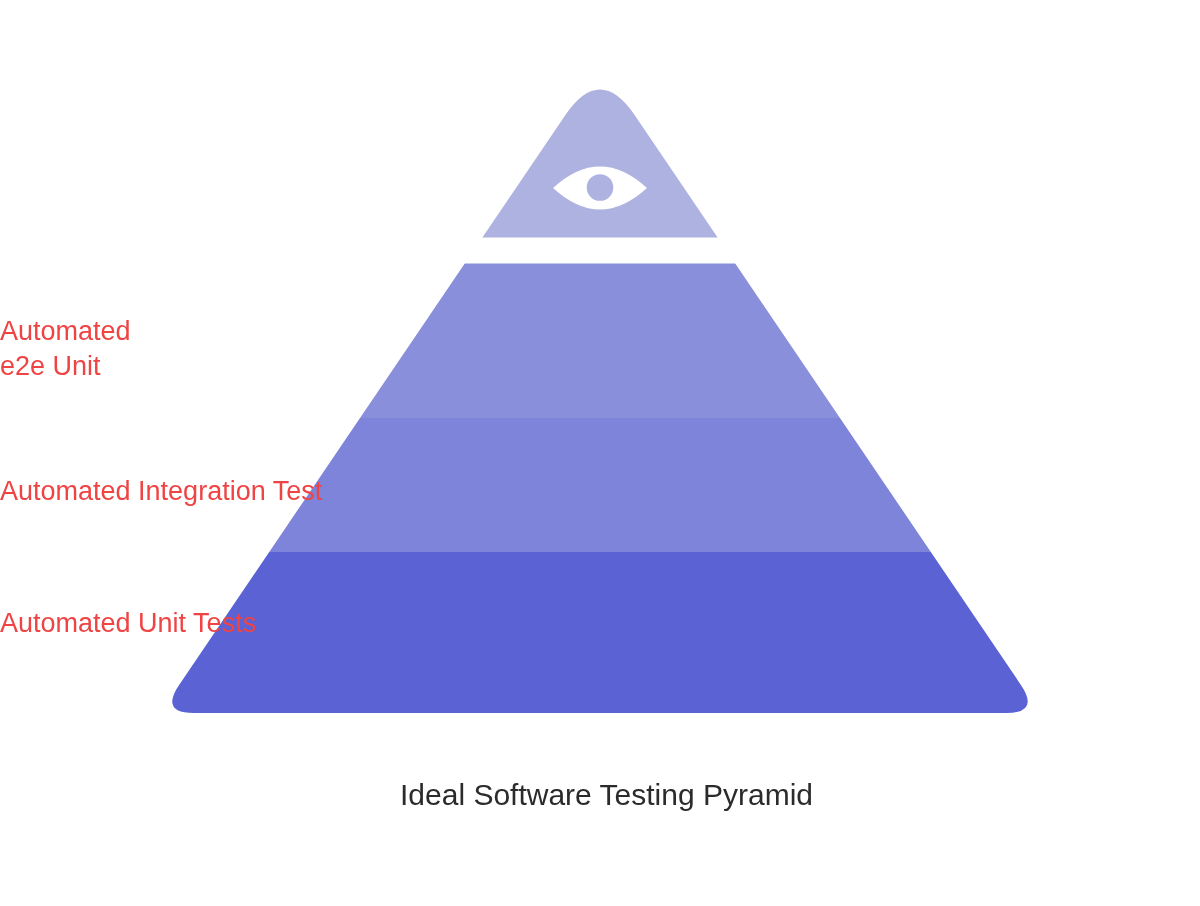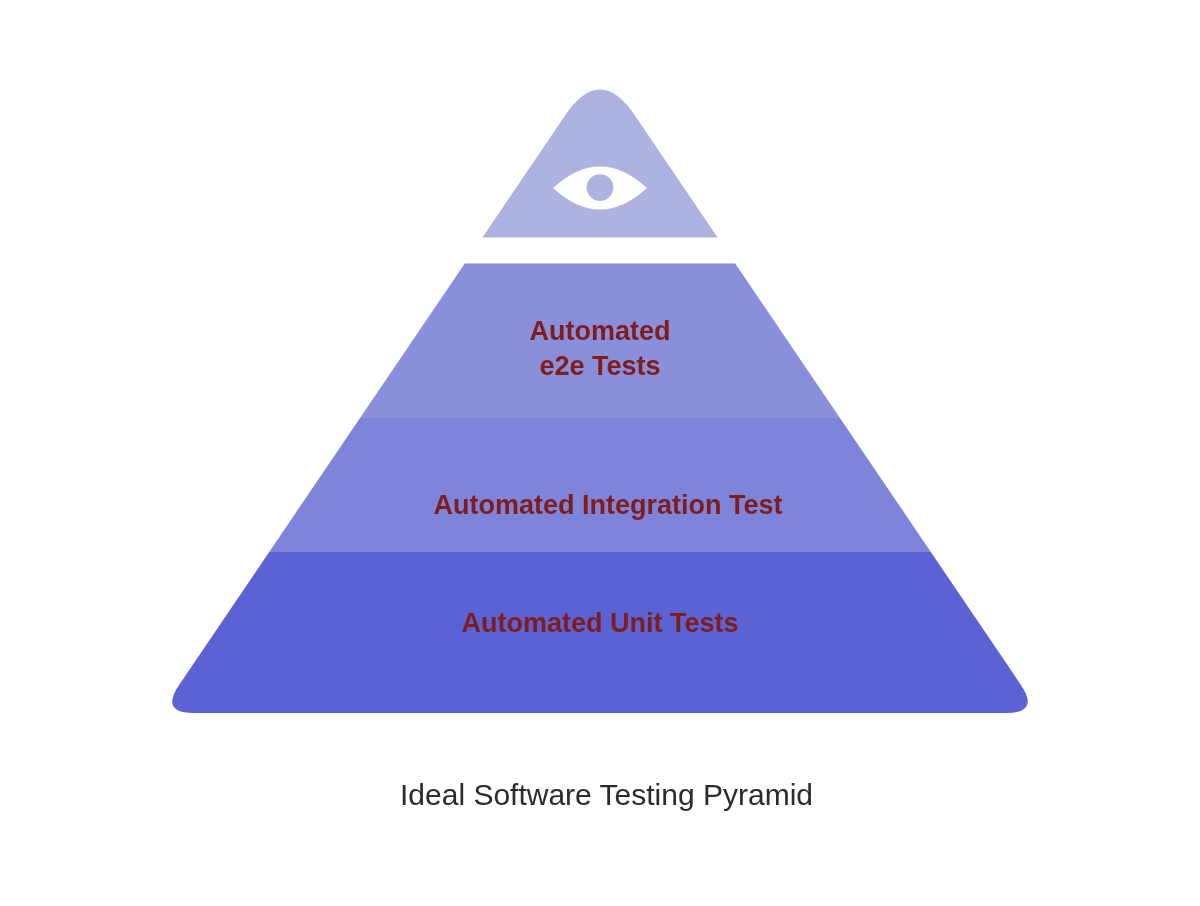--- a/index.html
+++ b/index.html
@@ -22,31 +22,31 @@
     width: 1200px;
     height: 906px;
     display: block;
   }
   .layer-label {
     position: absolute;
     left: 0;
     right: 0;
     display: flex;
     flex-direction: column;
-    align-items: center;
+    align-items: flex-start;
     justify-content: center;
     text-align: center;
-    color: #7f1d1d;
+    color: #ef4444;
     font-size: 27px;
-    font-weight: 700;
+    font-weight: 400;
     line-height: 35px;
     pointer-events: none;
   }
   .label-e2e          { top: 263px; height: 155px; padding-top: 8px; }
-  .label-integration  { top: 438px; height: 134px; margin-left: 16px; }
+  .label-integration  { top: 424px; height: 134px; }
   .label-unit         { top: 552px; height: 142px; }
   .caption {
     position: absolute;
     left: 13px;
     right: 0;
     top: 765px;
     height: 60px;
     display: flex;
     align-items: center;
     justify-content: center;
@@ -75,21 +75,21 @@
     </g>
 
     <g>
       <path d="M 553 188 Q 600 145 647 188 Q 600 231 553 188 Z" fill="#ffffff"></path>
       <circle cx="600" cy="187.5" r="13.3" fill="#aeb2e0"></circle>
     </g>
   </svg>
 
   <div class="layer-label label-e2e">
     <span>Automated</span>
-    <span>e2e Tests</span>
+    <span>e2e Unit</span>
   </div>
 
   <div class="layer-label label-integration">
     <span>Automated Integration Test</span>
   </div>
 
   <div class="layer-label label-unit">
     <span>Automated Unit Tests</span>
   </div>
 

